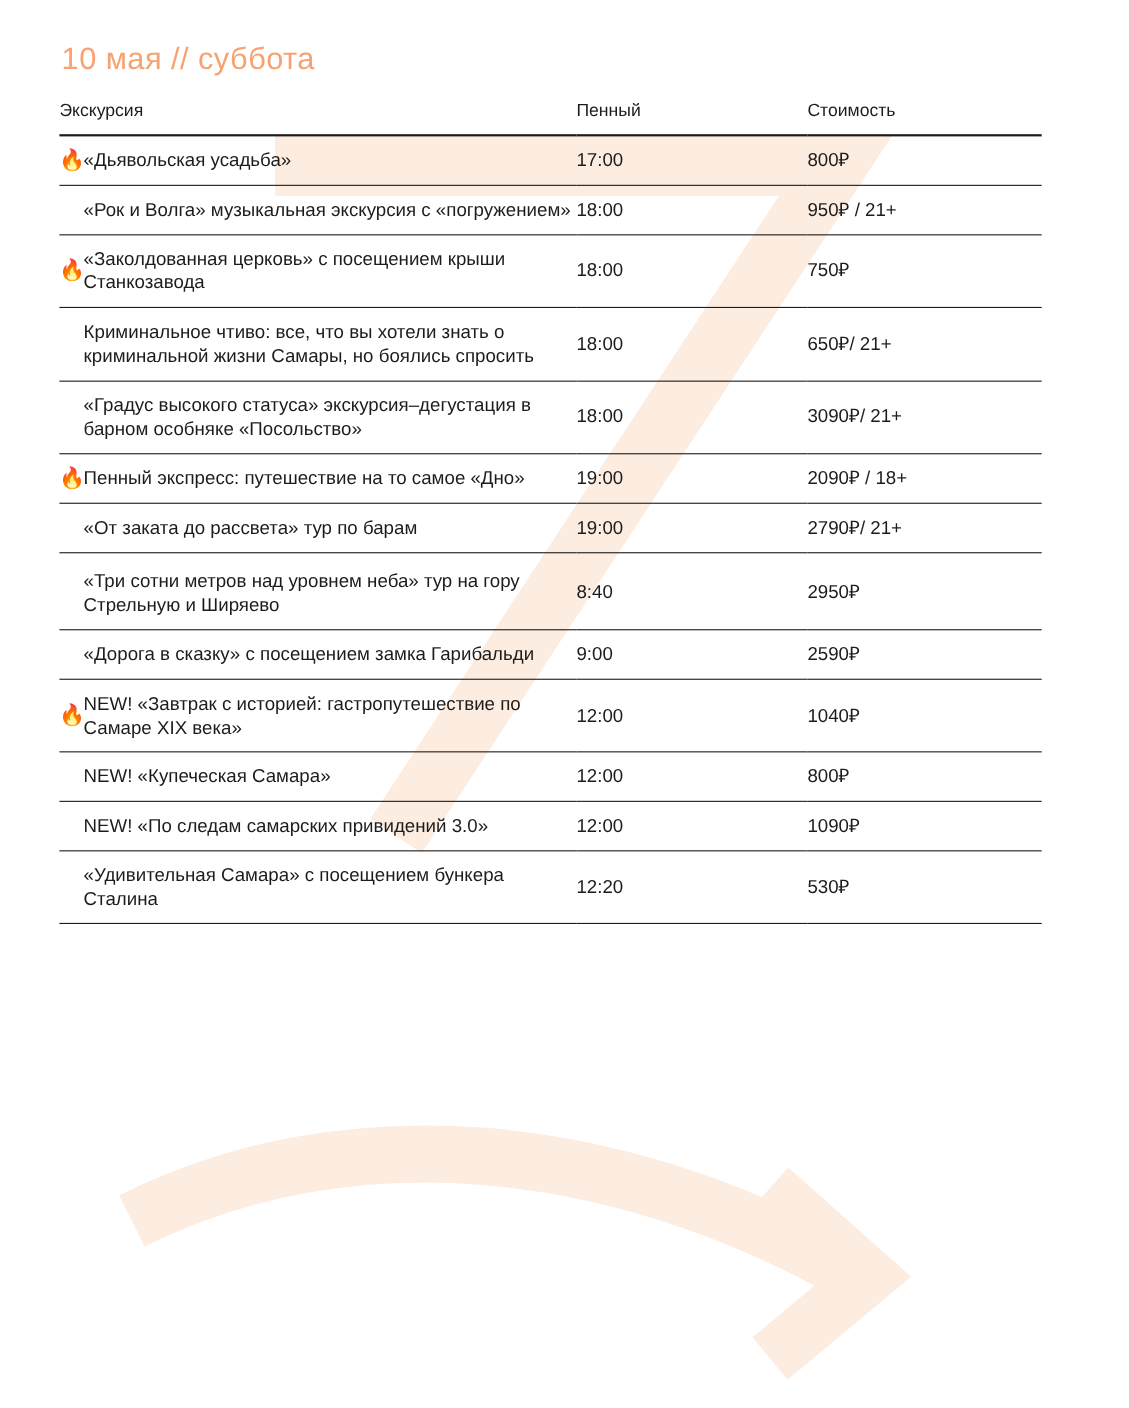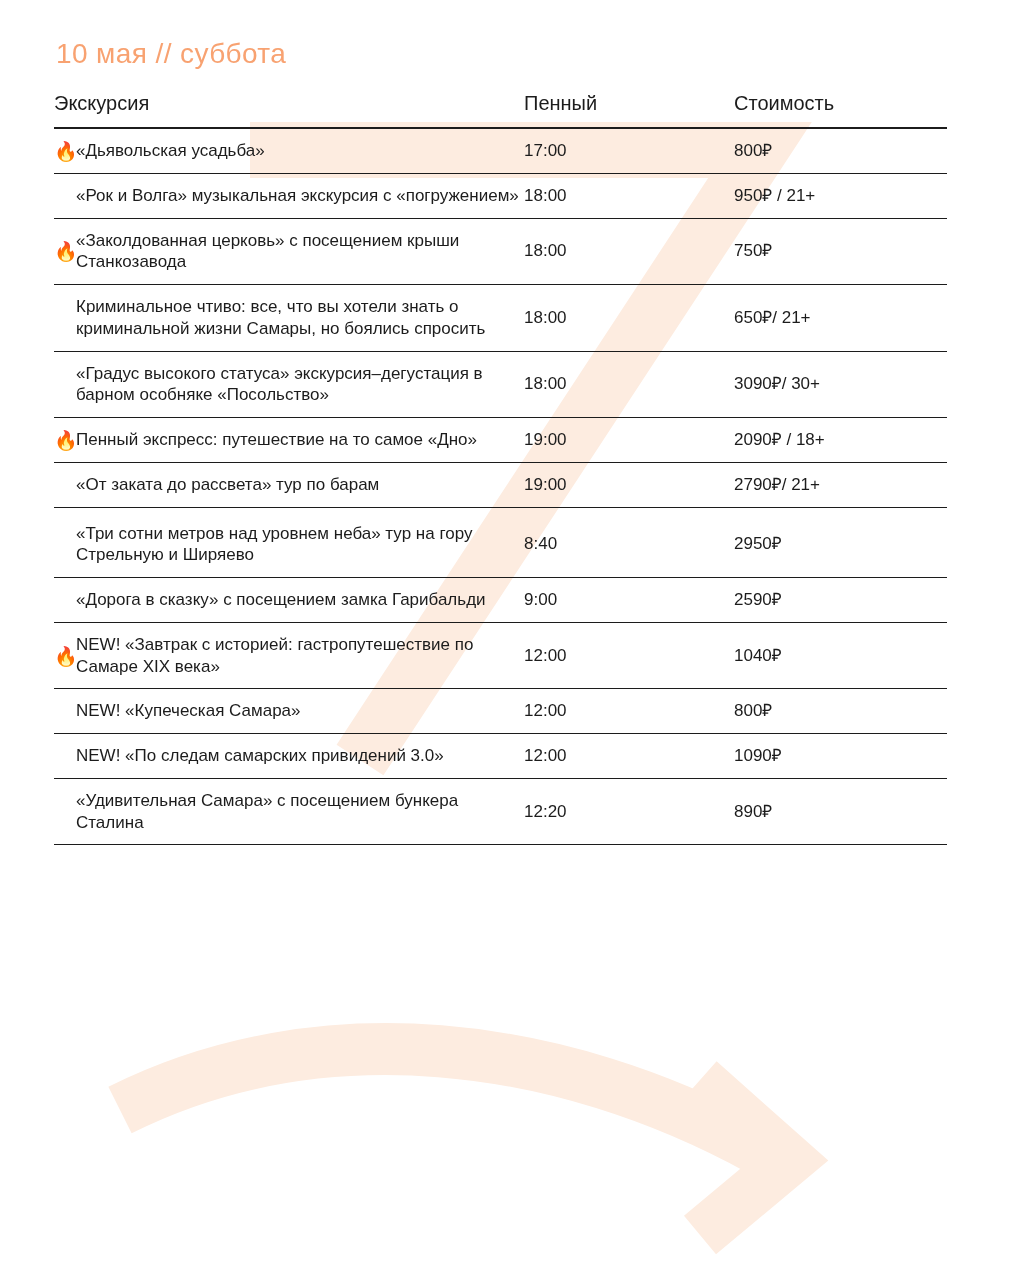--- a/index.html
+++ b/index.html
@@ -47,21 +47,21 @@
     width: 893px;
     border-collapse: collapse;
     table-layout: fixed;
     margin-left: 4px;
   }
   table.schedule col.c-name  { width: 470px; }
   table.schedule col.c-time  { width: 210px; }
   table.schedule col.c-price { width: 213px; }
 
   table.schedule th {
-    font-size: 20px;
+    font-size: 16px;
     font-weight: 400;
     color: #1c1c1c;
     text-align: left;
     padding: 0 0 12px 0;
     border-bottom: 2px solid #1c1c1c;
     vertical-align: bottom;
   }
   th.h-name  { padding-left: 52px; }
   th.h-time  { padding-left: 6px; }
   th.h-price { padding-left: 4px; }
@@ -151,21 +151,21 @@
             <span class="txt">Криминальное чтиво: все, что вы хотели знать о криминальной жизни Самары, но боялись спросить</span>
           </td>
           <td class="time">18:00</td>
           <td class="price">650₽/ 21+</td>
         </tr>
         <tr>
           <td class="name nofire">
             <span class="txt">«Градус высокого статуса» экскурсия–дегустация в барном особняке «Посольство»</span>
           </td>
           <td class="time">18:00</td>
-          <td class="price">3090₽/ 30+</td>
+          <td class="price">3090₽/ 21+</td>
         </tr>
         <tr>
           <td class="name">
             <span class="fire">🔥</span>
             <span class="txt">Пенный экспресс: путешествие на то самое «Дно»</span>
           </td>
           <td class="time">19:00</td>
           <td class="price">2090₽ / 18+</td>
         </tr>
         <tr>
@@ -221,19 +221,19 @@
             <span class="txt">NEW! «По следам самарских привидений 3.0»</span>
           </td>
           <td class="time">12:00</td>
           <td class="price">1090₽</td>
         </tr>
         <tr>
           <td class="name nofire">
             <span class="txt">«Удивительная Самара» с посещением бункера Сталина</span>
           </td>
           <td class="time">12:20</td>
-          <td class="price">890₽</td>
+          <td class="price">530₽</td>
         </tr>
       </tbody>
     </table>
   </div>
 
 </div>
 
 </body></html>

